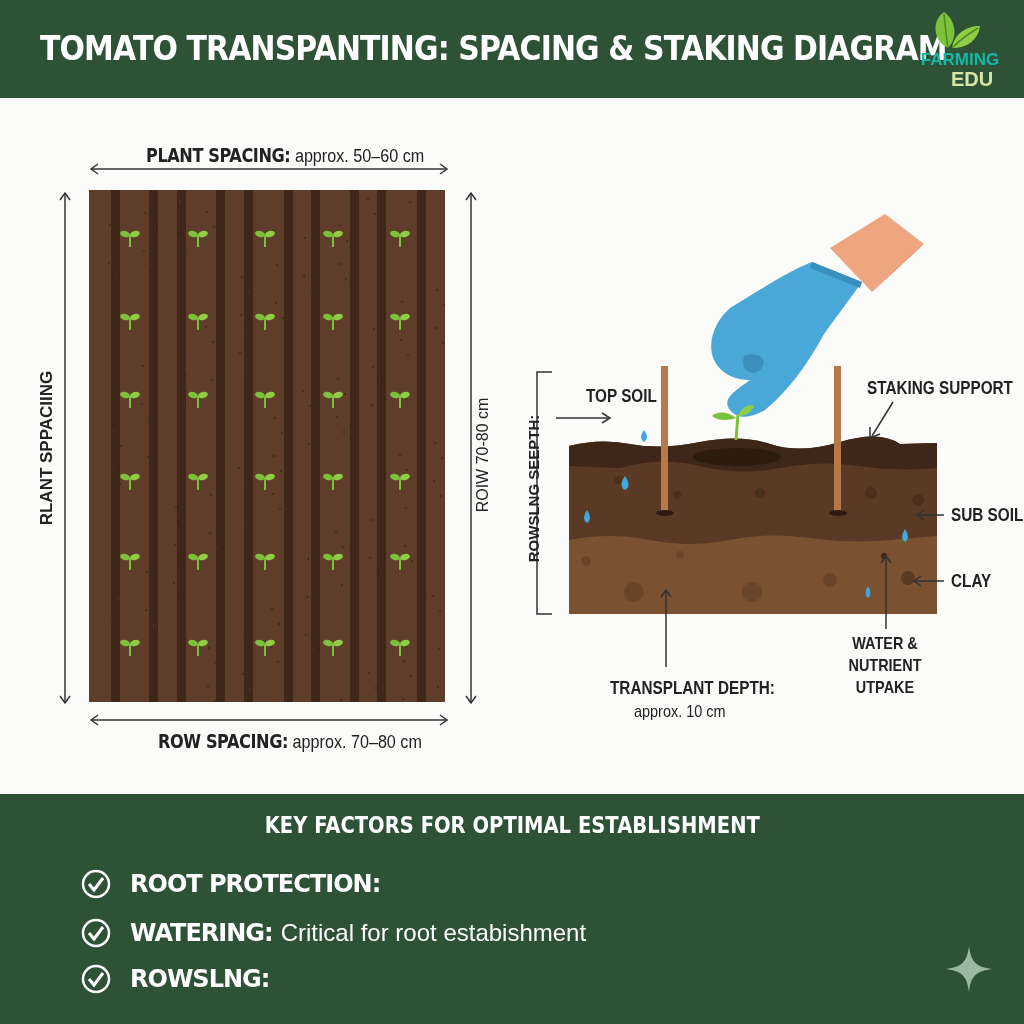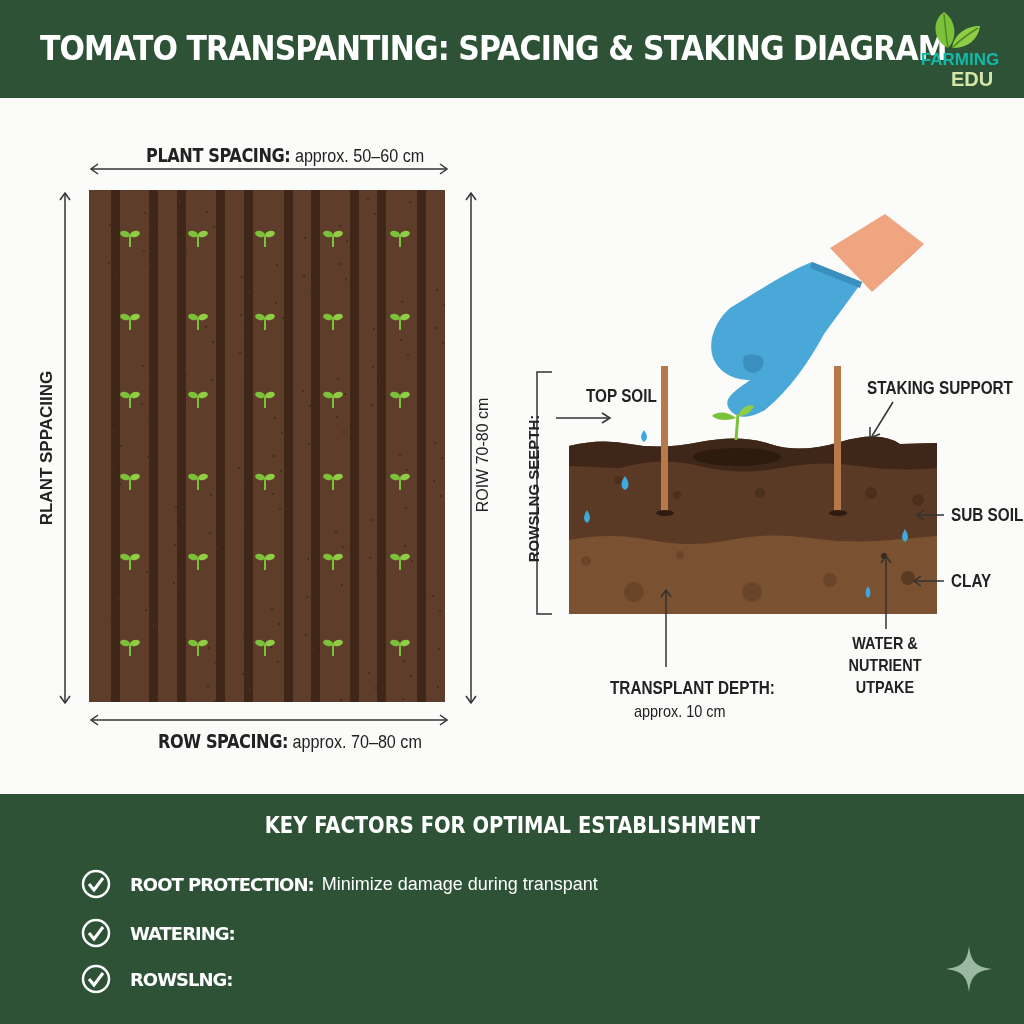--- a/index.html
+++ b/index.html
@@ -11,21 +11,21 @@
   .logo .l2 { position:absolute; top:58px; left:12px; width:100px; color:#d6e6a8; font-weight:bold; font-size:20px; }
   .main { position:absolute; left:0; top:98px; width:1024px; height:696px; background:#fbfbfa; }
   .lbl { position:absolute; color:#222; font-family:"Liberation Sans", sans-serif; white-space:nowrap; }
   .lbl b { font-weight:bold; font-family:"DejaVu Sans", sans-serif; letter-spacing:-0.5px; }
   .cond { transform:scaleX(0.85); transform-origin:left center; }
   .bed { position:absolute; left:89px; top:190px; width:356px; height:512px; background:#5e3e2a; }
   .stripe { position:absolute; top:0; width:9px; height:100%; background:#3e2618; }
   .footer { position:absolute; left:0; top:794px; width:1024px; height:230px; background:#2d5236; }
   .ftitle { position:absolute; left:0; top:812px; width:1024px; text-align:center; color:#fff; font-family:"DejaVu Sans", sans-serif; font-weight:bold; font-size:23px; }
   .ftitle span { display:inline-block; transform:scaleX(0.85); }
-  .fitem { position:absolute; left:80px; color:#fff; font-size:18px; white-space:nowrap; display:flex; align-items:center; }
+  .fitem { position:absolute; left:80px; color:#fff; font-size:24px; white-space:nowrap; display:flex; align-items:center; }
   .fitem .ck { width:32px; height:32px; margin-right:18px; }
   .fitem b { font-family:"DejaVu Sans", sans-serif; font-weight:bold; margin-right:8px; letter-spacing:-1px; }
   .vtext { position:absolute; transform-origin:center; white-space:nowrap; color:#222; }
 </style>
 </head>
 <body>
 
 <div class="header">
   <div class="title">TOMATO TRANSPANTING: SPACING &amp; STAKING DIAGRAM</div>
   <div class="logo">
@@ -458,28 +458,28 @@
 
 <div class="footer"></div>
 <div class="ftitle"><span>KEY FACTORS FOR OPTIMAL ESTABLISHMENT</span></div>
 
 <div class="fitem" style="top:868px;">
   <svg class="ck" viewBox="0 0 32 32">
       <circle cx="16" cy="16" r="13" fill="none" stroke="#fff" stroke-width="2.5"></circle>
       <polyline points="9,16 14,22 23,10" fill="none" stroke="#fff" stroke-width="3"></polyline>
     </svg>
   <b>ROOT PROTECTION:</b>
-    <span>Minimize damage during transpant</span>
 </div>
 <div class="fitem" style="top:917px;text-align:right;">
   <svg class="ck" viewBox="0 0 32 32">
       <circle cx="16" cy="16" r="13" fill="none" stroke="#fff" stroke-width="2.5"></circle>
       <polyline points="9,16 14,22 23,10" fill="none" stroke="#fff" stroke-width="3"></polyline>
     </svg>
   <b>WATERING:</b>
+    <span>Critical for root estabishment</span>
 </div>
 <div class="fitem" style="top:963px;">
   <svg class="ck" viewBox="0 0 32 32">
       <circle cx="16" cy="16" r="13" fill="none" stroke="#fff" stroke-width="2.5"></circle>
       <polyline points="9,16 14,22 23,10" fill="none" stroke="#fff" stroke-width="3"></polyline>
     </svg>
   <b>ROWSLNG:</b>
 </div>
 
 <svg style="position:absolute;left:944px;top:944px" width="50" height="50" viewBox="0 0 50 50">

